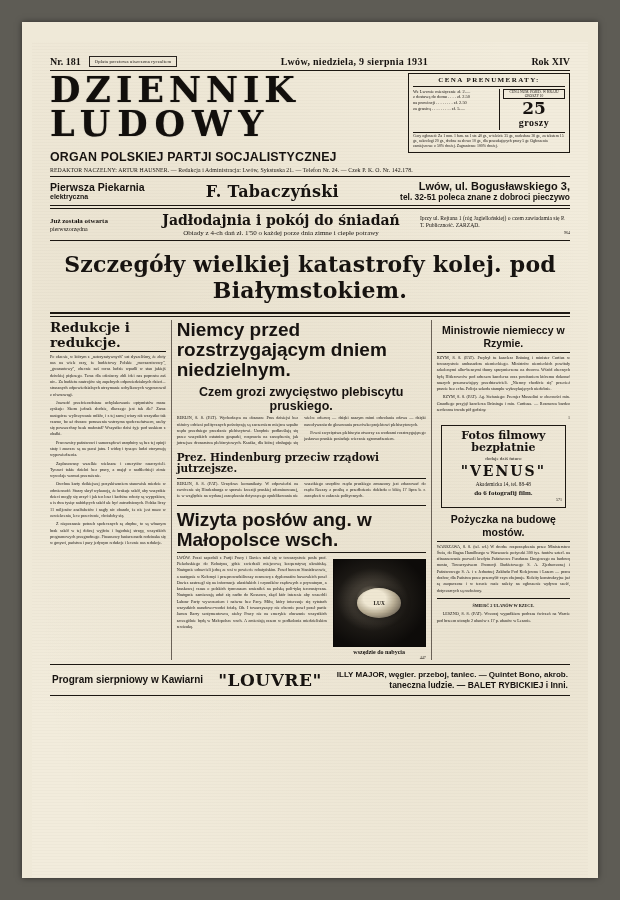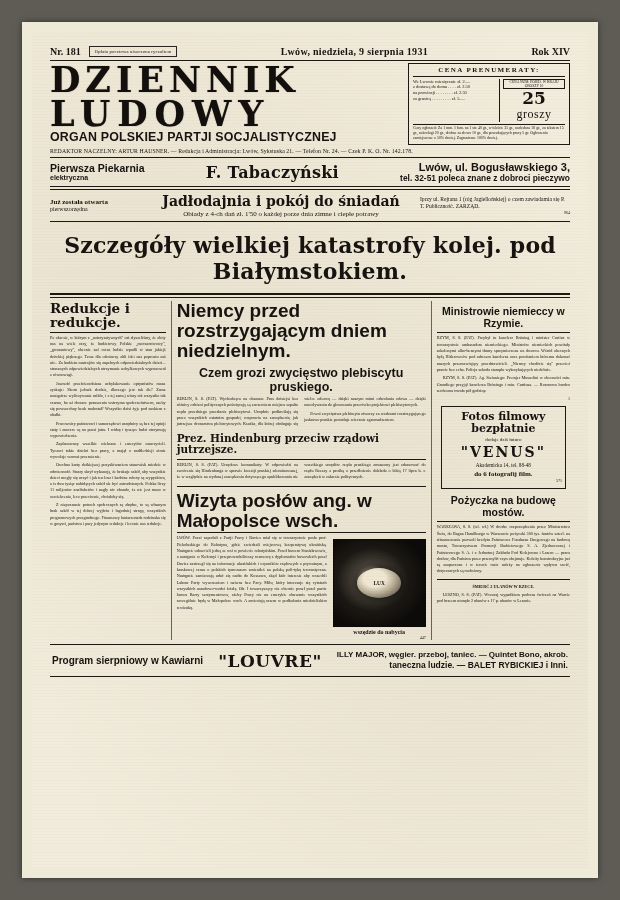--- a/index.html
+++ b/index.html
@@ -8,21 +8,21 @@
     background:#5e5c55;
     font-family:"Liberation Serif", serif;
   }
   .page{
     position:absolute;left:22px;top:22px;width:576px;height:856px;
     background:#efe9d8;
     box-shadow:0 0 6px rgba(0,0,0,.5);
     overflow:hidden;
   }
   .paper{
-    position:absolute;left:10px;top:10px;width:556px;height:836px;
+    position:absolute;left:10px;top:20px;width:556px;height:836px;
     background:#f2ecdc;
     background-image:
       radial-gradient(circle at 20% 30%, rgba(160,140,100,.10), transparent 60%),
       radial-gradient(circle at 80% 70%, rgba(160,140,100,.10), transparent 60%);
     color:#171310;
   }
   .inner{position:absolute;left:18px;top:14px;width:520px;}
 
   
   .topline{display:flex;align-items:center;justify-content:space-between;font-size:9px;}
@@ -44,39 +44,39 @@
   .title1,.title2{
     font-family:"DejaVu Serif", serif;
     font-weight:bold;
     font-size:35px;line-height:.96;
     letter-spacing:5px;
     color:#120f0c;
     text-shadow:0 0 1px rgba(0,0,0,.55);
   }
   .title2{letter-spacing:7px;}
   .subtitle{
-    font-size:12.4px;font-weight:bold;letter-spacing:.2px;margin-top:0;
+    font-size:12.4px;font-weight:bold;letter-spacing:.2px;margin-top:10px;
     font-family:"Liberation Sans", sans-serif;
   }
   .editor{font-size:5.8px;margin-top:3px;letter-spacing:.1px;}
 
   .pricebox{
     width:152px;border:1.2px solid #1d1812;padding:2px 4px 3px;
     font-size:5px;line-height:1.25;
   }
   .pricebox .ph{
     text-align:center;font-size:7px;font-weight:bold;letter-spacing:1.4px;
     border-bottom:.8px solid #1d1812;padding-bottom:1px;margin-bottom:2px;
   }
   .price-row{display:flex;}
   .price-rates{width:86px;font-size:4.4px;line-height:1.3;}
   .price-big{flex:1;text-align:center;border-left:.7px solid #1d1812;padding-left:3px;}
   .price-big .pbs{font-size:3.6px;display:block;line-height:1.2;border:.5px solid #1d1812;margin-bottom:1px;padding:0 1px;}
   .price-big .num{font-size:17px;font-weight:bold;line-height:1;font-family:"DejaVu Serif",serif;}
-  .price-big .gr{font-size:12px;font-weight:normal;letter-spacing:.5px;display:block;}
+  .price-big .gr{font-size:10px;font-weight:bold;letter-spacing:.5px;display:block;}
   .price-note{font-size:3.9px;line-height:1.25;border-top:.7px solid #1d1812;margin-top:2px;padding-top:1px;}
 
   
   .ad{border-top:1.4px solid #1d1812;border-bottom:1.4px solid #1d1812;padding:3px 0;}
   .ad1{display:flex;align-items:center;justify-content:space-between;margin-top:3px;gap:32px;}
   .ad1 .l{font-size:10.5px;font-weight:bold;font-family:"Liberation Sans",sans-serif;line-height:1.1;}
   .ad1 .l small{font-size:7px;font-weight:bold;display:block;}
   .ad1 .c{font-size:16px;font-weight:bold;font-family:"DejaVu Serif",serif;letter-spacing:.3px;}
   .ad1 .r{text-align:right;font-size:11px;font-weight:bold;line-height:1.15;font-family:"Liberation Sans",sans-serif;}
   .ad1 .r small{font-size:8.4px;font-weight:bold;display:block;}

